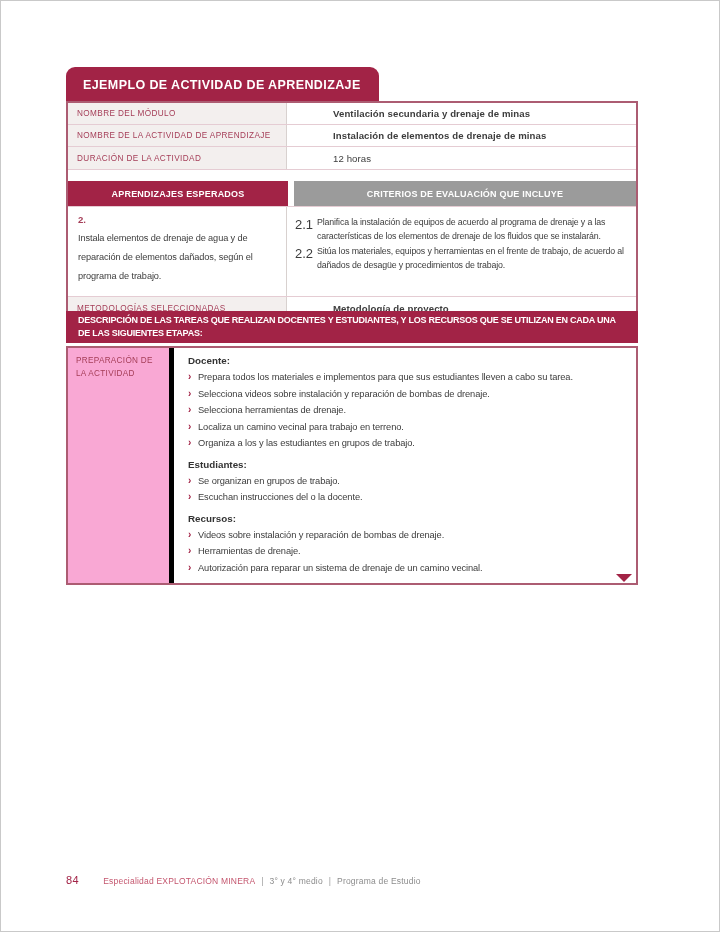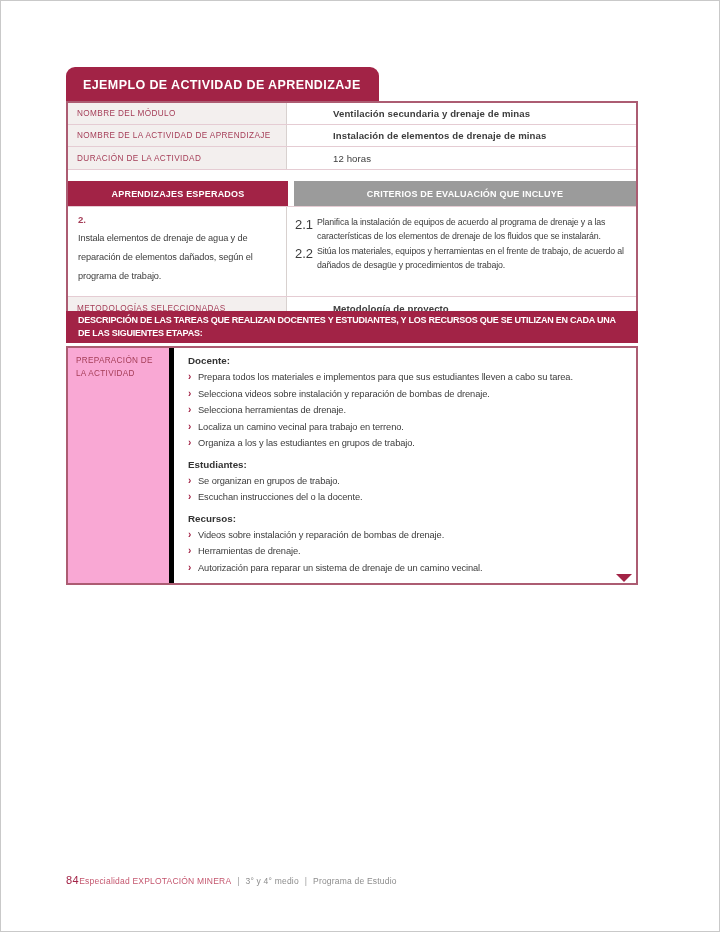--- a/index.html
+++ b/index.html
@@ -90,21 +90,21 @@
     position:absolute; right:4px; bottom:1px; width:0; height:0;
     border-left:8px solid transparent; border-right:8px solid transparent;
     border-top:8px solid #a22346;
   }
   
   .footer {
     position:absolute; left:65px; top:873px; width:560px;
     display:flex; align-items:baseline;
   }
   .footer .pnum { color:#a22346; font-size:11px; letter-spacing:0.5px; }
-  .footer .meta { display:flex; align-items:baseline; gap:6px; }
+  .footer .meta { margin-left:24px; display:flex; align-items:baseline; gap:6px; }
   .footer .meta .spec { color:#c4566e; font-size:8.5px; letter-spacing:0.2px; }
   .footer .meta .sep { color:#9b9b9b; font-size:8.5px; }
   .footer .meta .gray { color:#8c8c8c; font-size:8.5px; letter-spacing:0.2px; }
 </style>
 </head>
 <body>
 
 <div class="page">
 
   <div class="title-banner">

